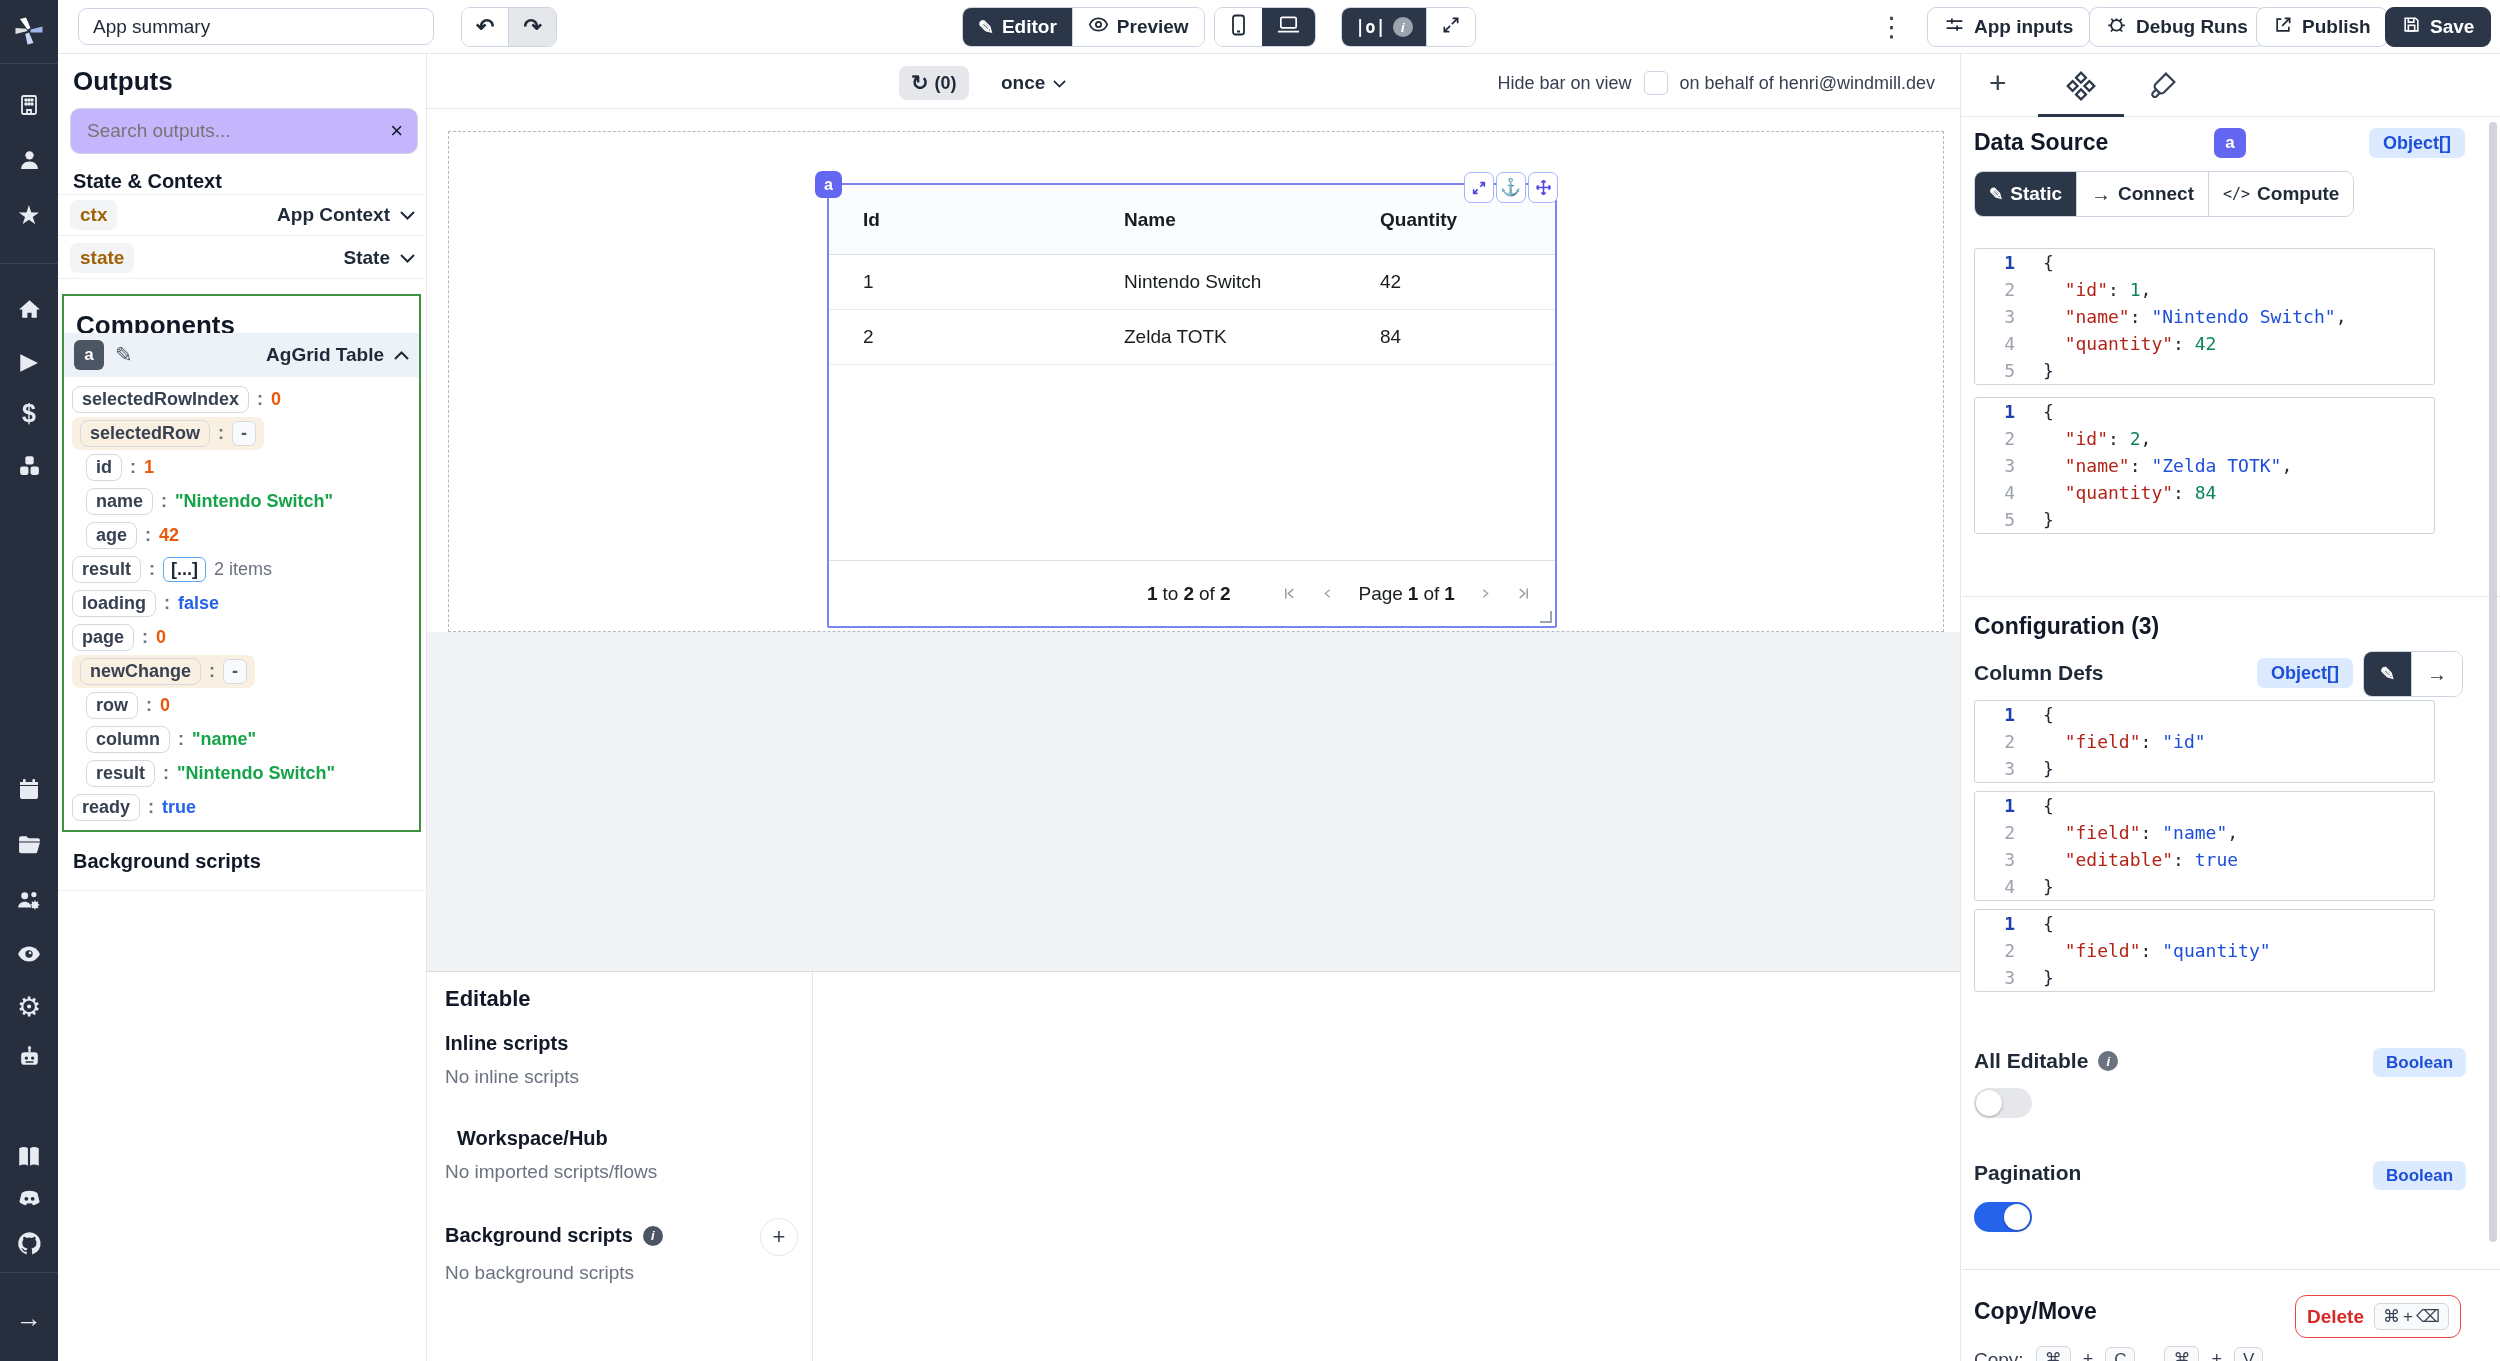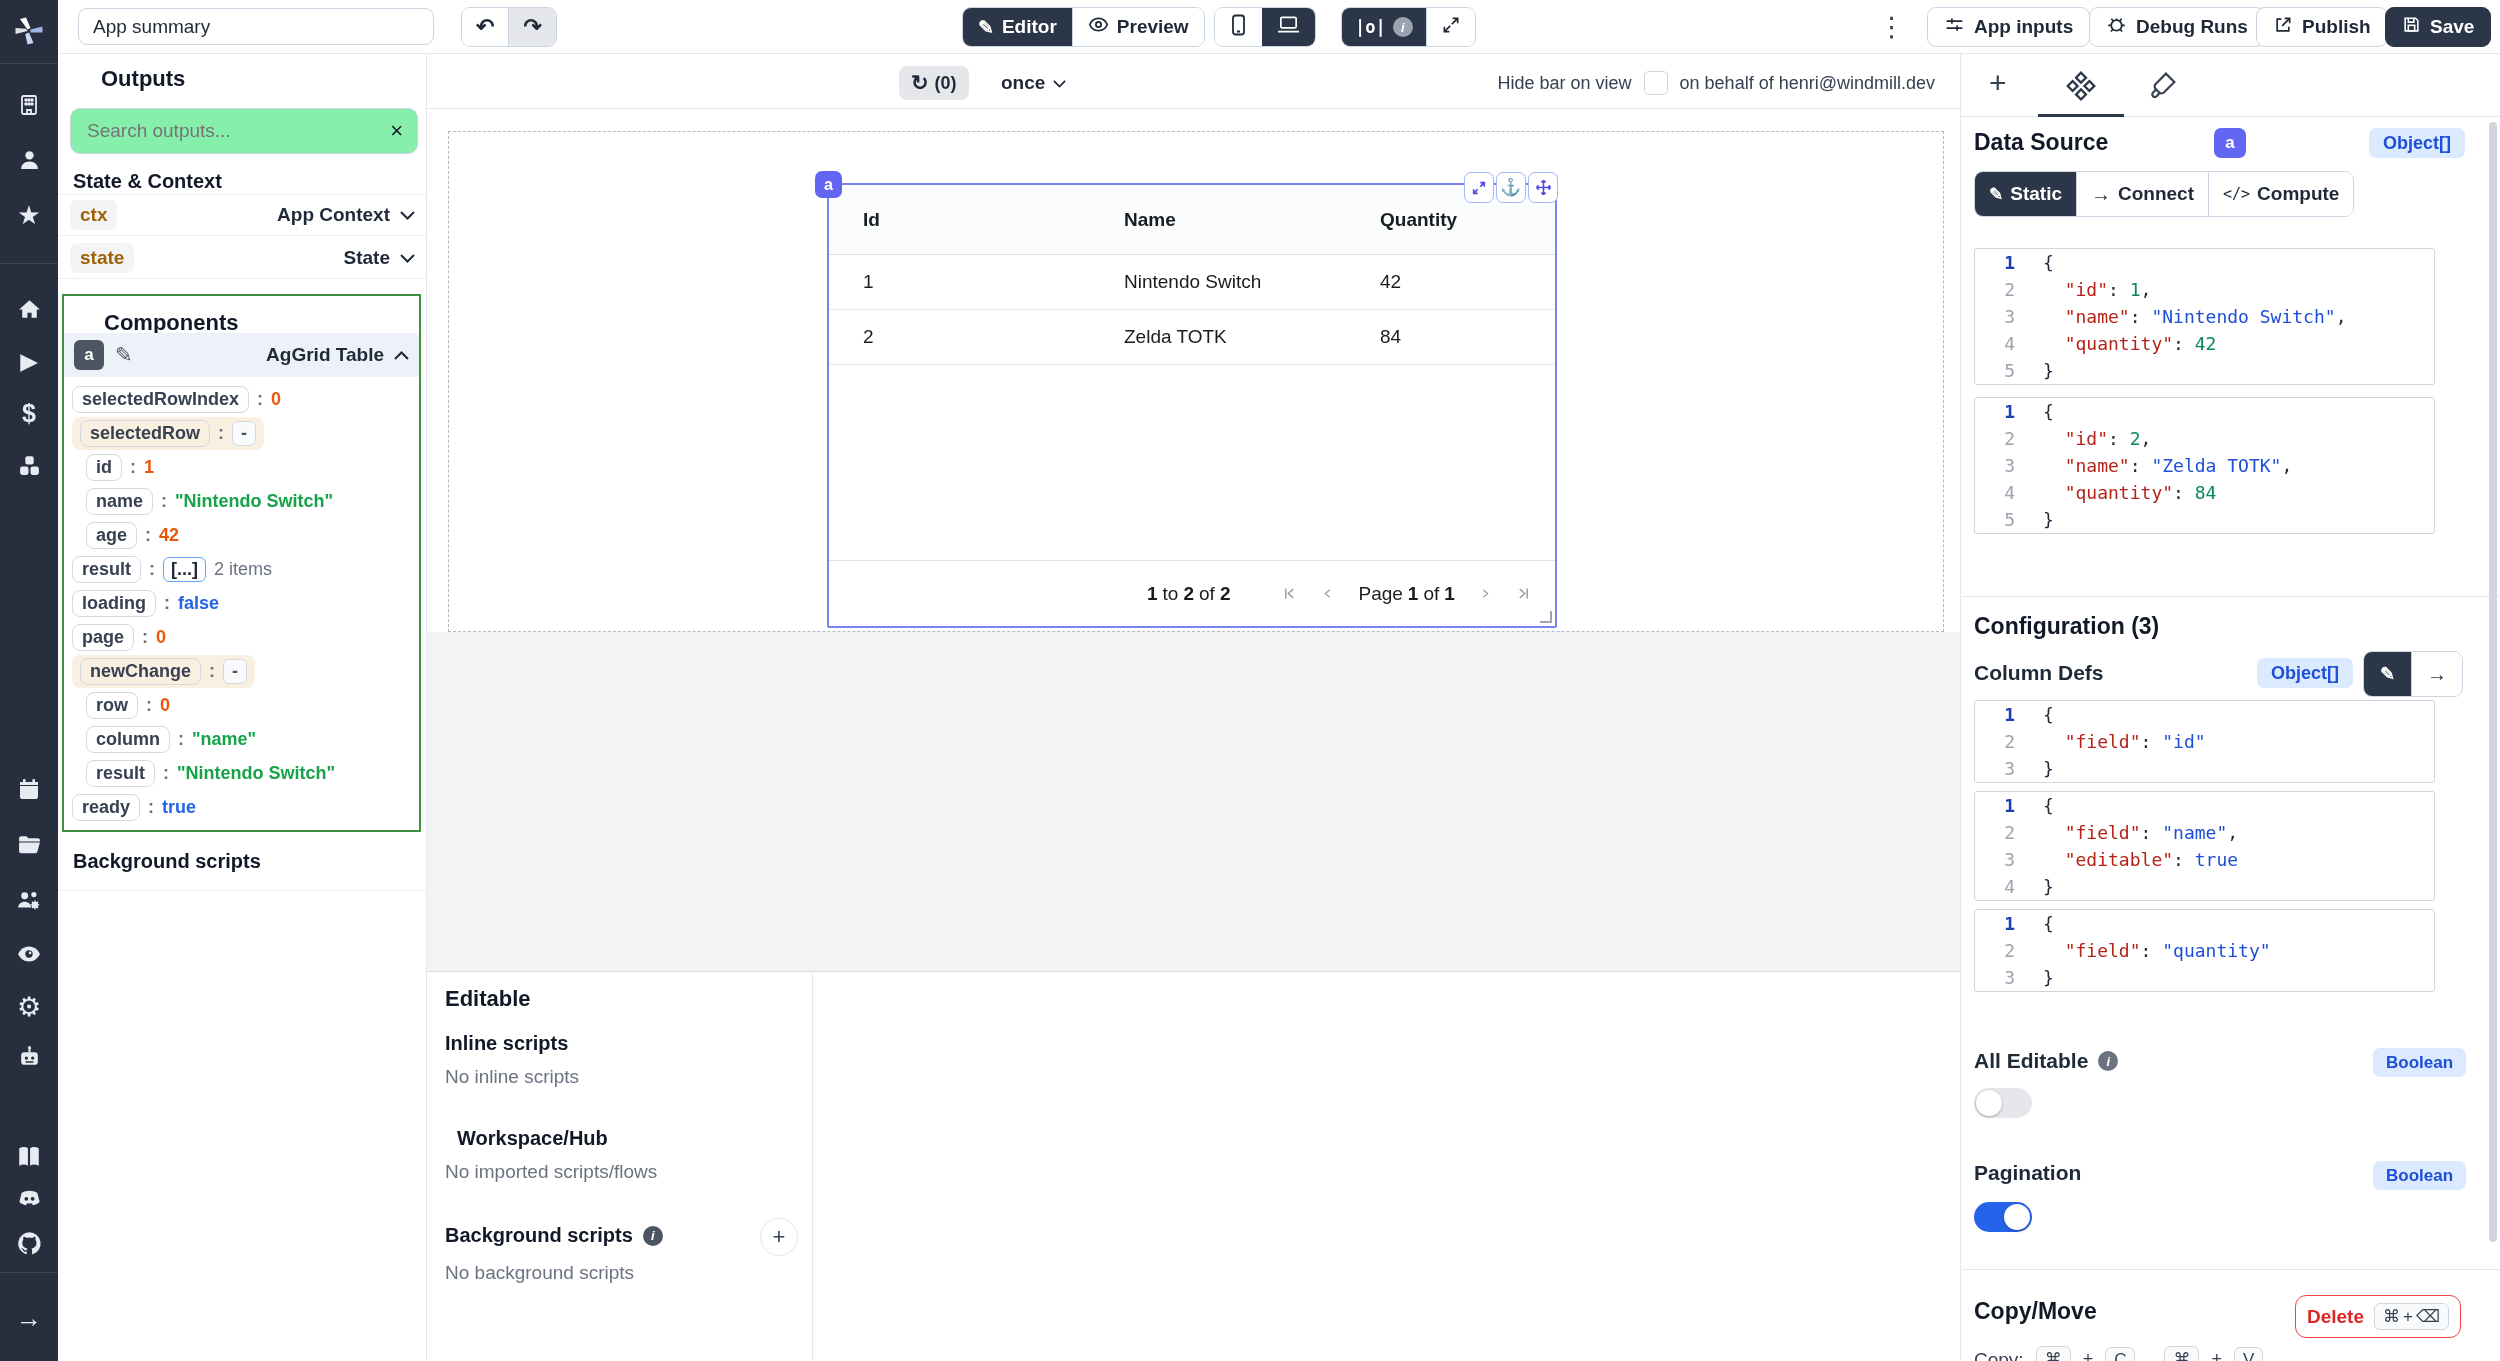--- a/index.html
+++ b/index.html
@@ -25,22 +25,22 @@
   .seg{display:flex;align-items:center;justify-content:center;gap:8px;padding:0 15px;font-size:19px;font-weight:600;color:#1f2937;background:#fff;}
   .seg+.seg{border-left:1px solid #cbd5e1;}
   .seg.dark{background:#2b3648;color:#fff;border-left:none;}
   .btn{position:absolute;top:7px;height:40px;display:flex;align-items:center;gap:9px;padding:0 16px;border:1px solid #cbd5e1;
        border-radius:9px;background:#fff;font-size:19px;font-weight:600;color:#1f2937;box-sizing:border-box;}
   .btn.dark{background:#2b3648;color:#fff;border-color:#2b3648;}
   .glyph{font-size:22px;line-height:1;}
 
   
   .lpanel{left:58px;top:53px;width:369px;height:1308px;background:#fff;border-right:1px solid #e5e7eb;box-sizing:border-box;}
-  .ptitle{font-size:22px;font-weight:700;color:#111827;margin-left:28px;}
-  .search{position:absolute;left:12px;top:55px;width:348px;height:46px;border:1px solid #cbd5e1;border-radius:10px;background:#86efac;
+  .ptitle{font-size:26px;font-weight:700;color:#111827;}
+  .search{position:absolute;left:12px;top:55px;width:348px;height:46px;border:1px solid #cbd5e1;border-radius:10px;background:#c4b5fd;
           display:flex;align-items:center;padding:0 14px;box-sizing:border-box;}
   .search input{border:none;outline:none;flex:1;font:19px "Liberation Sans",sans-serif;color:#374151;background:transparent;}
   .srow{position:absolute;left:0;width:369px;height:42px;border-bottom:1px solid #edeff2;display:flex;align-items:center;padding:0 12px;box-sizing:border-box;}
   .kpill{background:#f3f4f6;border-radius:7px;padding:4px 10px;font-size:19px;font-weight:600;color:#a16207;}
   .greenbox{position:absolute;left:4px;top:241px;width:359px;height:538px;border:2px solid #3d9140;background:#fff;box-sizing:border-box;}
   .comph{position:absolute;left:0;width:355px;height:44px;background:#edf1f8;display:flex;align-items:center;padding:0 10px;box-sizing:border-box;}
   .abadge{width:30px;height:30px;border-radius:6px;background:#4b5563;color:#fff;font-size:17px;font-weight:700;display:flex;align-items:center;justify-content:center;}
   .orow{position:absolute;display:flex;align-items:center;gap:8px;height:30px;font-size:18px;}
   .okey{border:1px solid #d5d9df;border-radius:8px;background:#fff;padding:2px 9px;color:#374151;font-weight:600;white-space:nowrap;}
   .beige{background:#faf0e1;border-radius:8px;padding:3px 8px;display:flex;align-items:center;gap:8px;}

